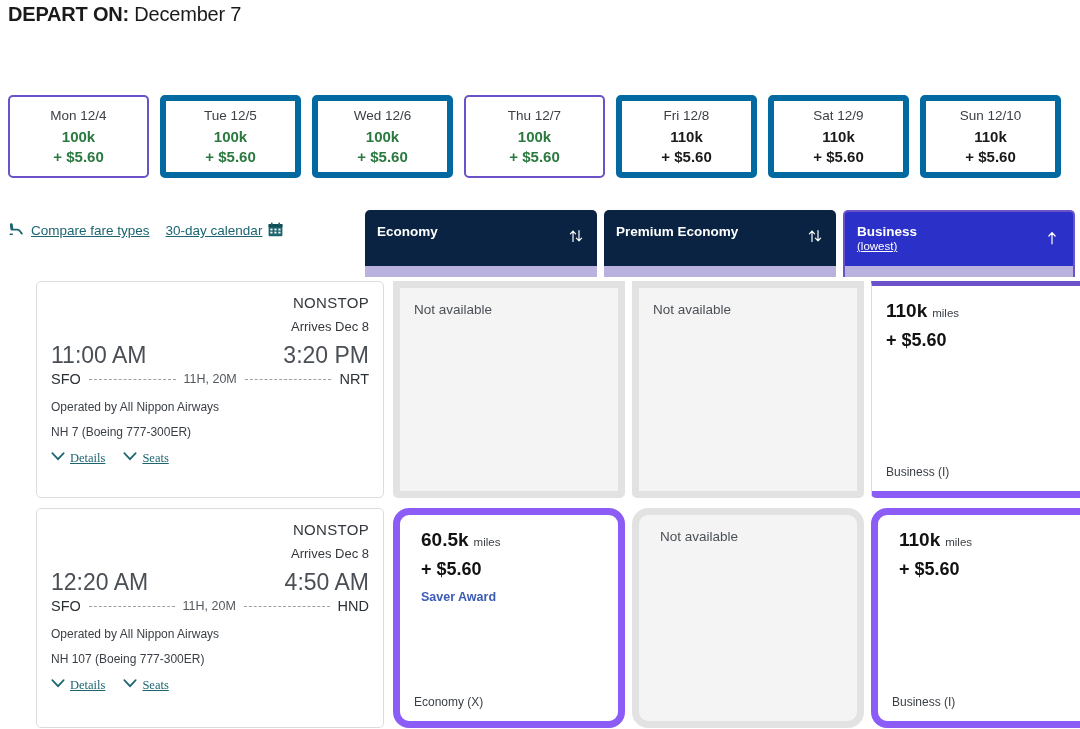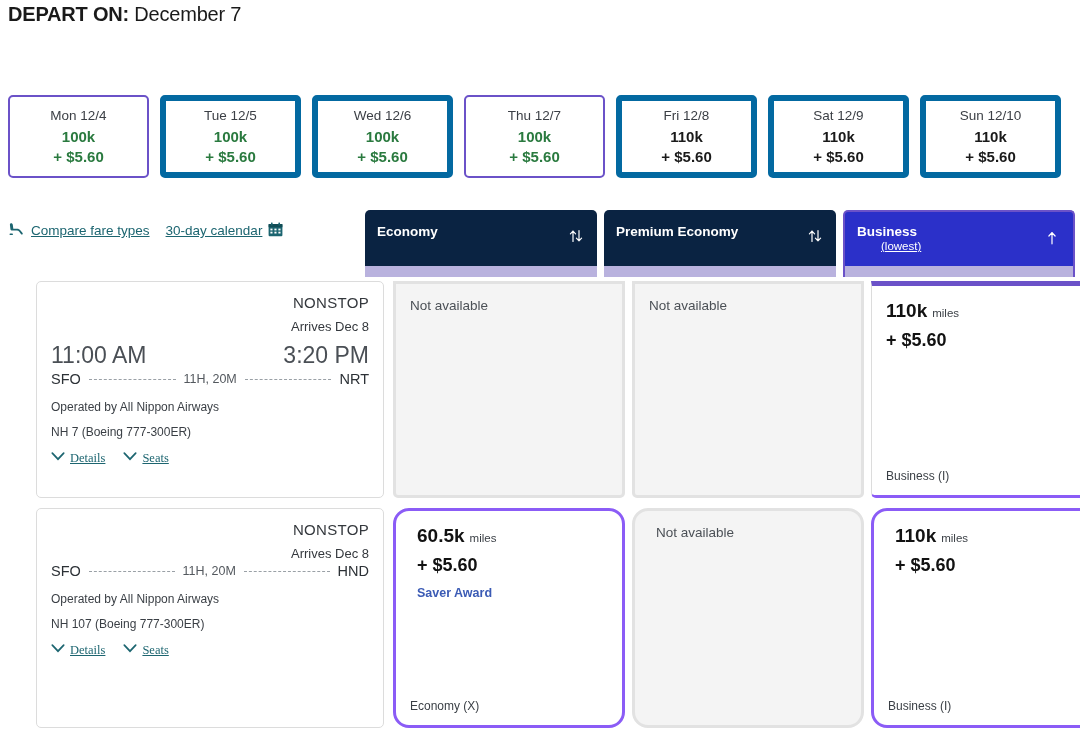--- a/index.html
+++ b/index.html
@@ -129,21 +129,20 @@
     font-size: 13.5px;
     font-weight: 700;
   }
   .col-head .ch-sub {
     font-size: 11.5px;
     margin-top: 1px;
   }
   .col-head .ch-sub a {
     color: #ffffff;
     text-decoration: underline;
-    margin-left: 24px;
   }
   .col-head .sort-ico {
     position: absolute;
     right: 12px;
     top: 17px;
   }
   .col-head .head-underbar {
     position: absolute;
     left: 0; right: 0; bottom: 0;
     height: 11px;
@@ -250,21 +249,21 @@
   .expander .txt {
     color: #1c6570;
     text-decoration: underline;
   }
 
   .fare-cell {
     position: absolute;
     top: 0;
     width: 232px;
     height: 100%;
-    border: 3px solid #8b5cf6;
+    border: 7px solid #8b5cf6;
     border-radius: 0 0 5px 5px;
     background: #ffffff;
     padding: 14px 14px 10px 14px;
   }
   #row-2 .fare-cell { border-radius: 16px; padding-left: 21px; }
   .fare-cell.c-economy  { left: 357px; }
   .fare-cell.c-premium  { left: 596px; }
   .fare-cell.c-business { left: 835px; }
 
   .fare-cell.unavailable {
@@ -474,20 +473,24 @@
           <span class="miles-unit">miles</span>
         </div>
         <div class="fee-line">+ $5.60</div>
         <div class="fare-class">Business (I)</div>
       </div>
     </div>
   <div class="row" id="row-2">
       <div class="flight-card">
         <div class="nonstop">NONSTOP</div>
         <div class="arrives">Arrives Dec 8</div>
+        <div class="times">
+          <span class="t">12:20 AM</span>
+          <span class="t">4:50 AM</span>
+        </div>
         <div class="route">
           <span>SFO</span>
           <span class="dash"></span>
           <span class="dur">11H, 20M</span>
           <span class="dash"></span>
           <span>HND</span>
         </div>
         <div class="operated">Operated by All Nippon Airways</div>
         <div class="equip">NH 107 (Boeing 777-300ER)</div>
         <div class="expanders">

